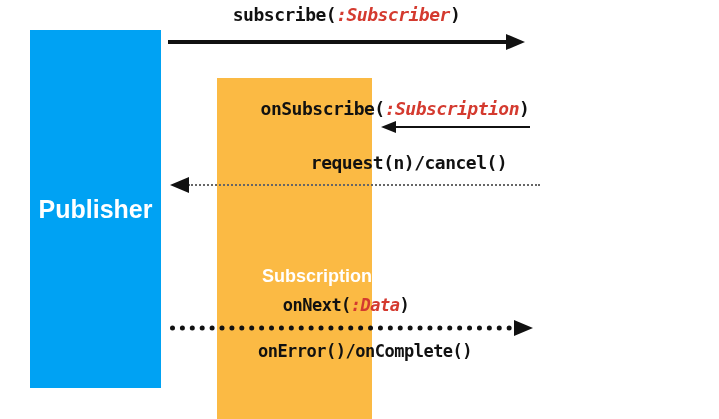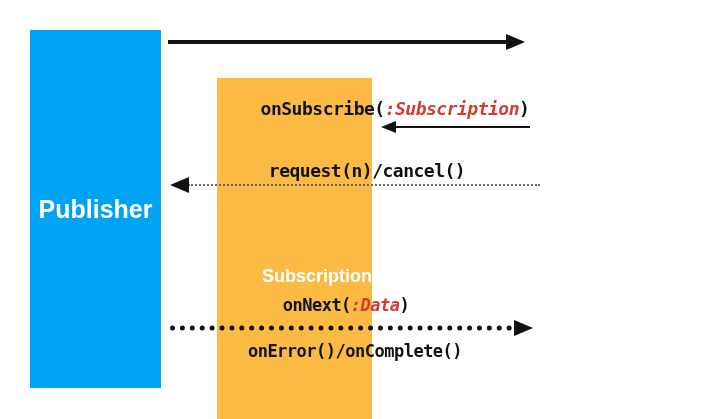--- a/index.html
+++ b/index.html
@@ -54,43 +54,46 @@
 
   
   .lbl-subscribe{left:168px;top:4px;width:357px;}
   .arr-subscribe{left:168px;top:34px;width:357px;height:16px;}
   .arr-subscribe .line{left:0;width:340px;}
   
   .lbl-onsubscribe{left:245px;top:89px;width:300px;margin-top:9px;}
   .arr-onsubscribe{left:381px;top:119px;width:149px;height:16px;}
   .arr-onsubscribe .line{right:0;width:136px;}
   
-  .lbl-request{left:217px;top:160px;width:300px;}
+  .lbl-request{left:217px;top:152px;width:300px;padding-left:42px;}
   .arr-request{left:170px;top:177px;width:370px;height:16px;}
   .arr-request .line{right:0;width:352px;}
   
   .lbl-onnext{left:217px;top:295px;width:258px;font-size:17px;}
   .arr-onnext{left:170px;top:320px;width:363px;height:16px;}
   .arr-onnext .line{left:0;width:342px;}
-  .lbl-onerror{left:217px;top:341px;width:276px;font-size:17px;}
+  .lbl-onerror{left:217px;top:341px;width:276px;font-size:17px;padding-left:10px;}
 </style>
 </head>
 <body>
 
 <div class="canvas">
 
   <div class="node node-publisher">
     <span>Publisher</span>
   </div>
 
   <div class="node node-subscription">
     <span>Subscription</span>
   </div>
 
 
+  <div class="msg-label lbl-subscribe">
+    <span>subscribe(</span><span class="param">:Subscriber</span><span>)</span>
+  </div>
   <div class="arrow arr-subscribe">
     <div class="line line-solid-thick"></div>
     <div class="head head-right"></div>
   </div>
 
   <div class="msg-label lbl-onsubscribe">
     <span>onSubscribe(</span><span class="param">:Subscription</span><span>)</span>
   </div>
   <div class="arrow arr-onsubscribe">
     <div class="line line-solid-thin"></div>

